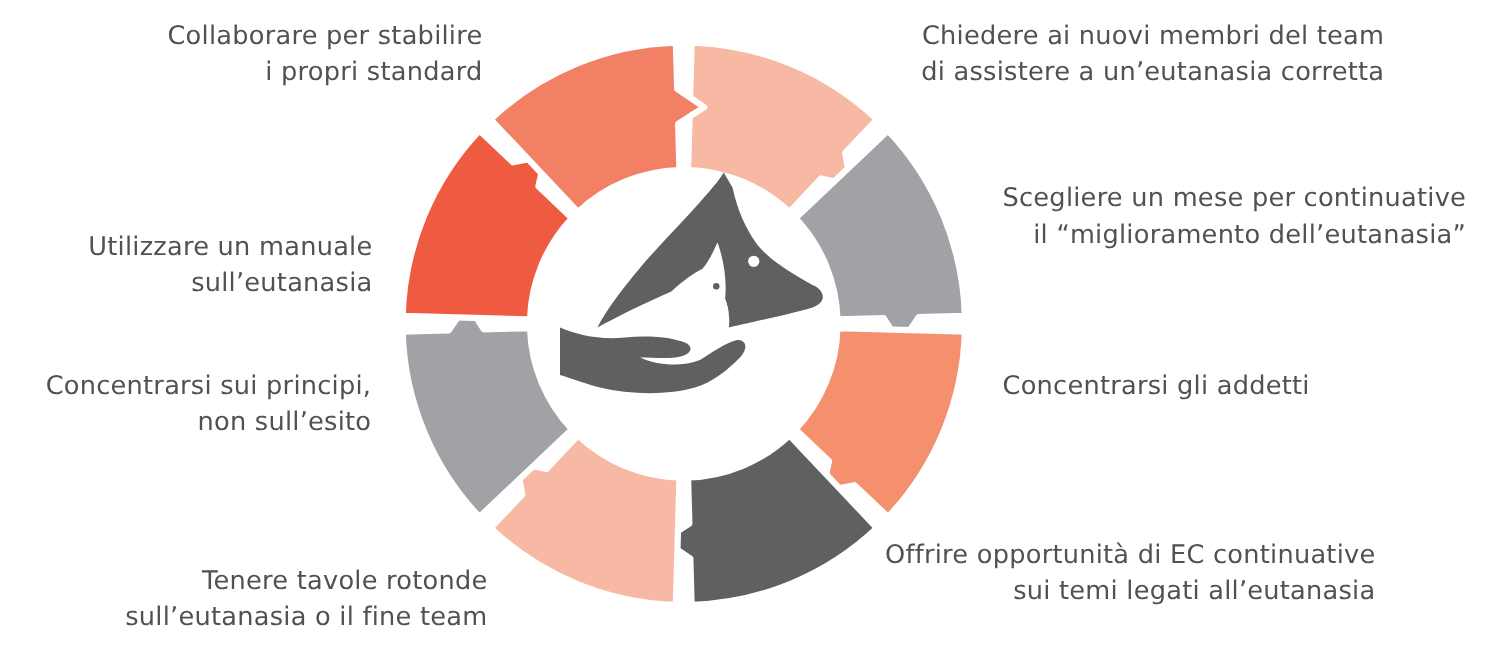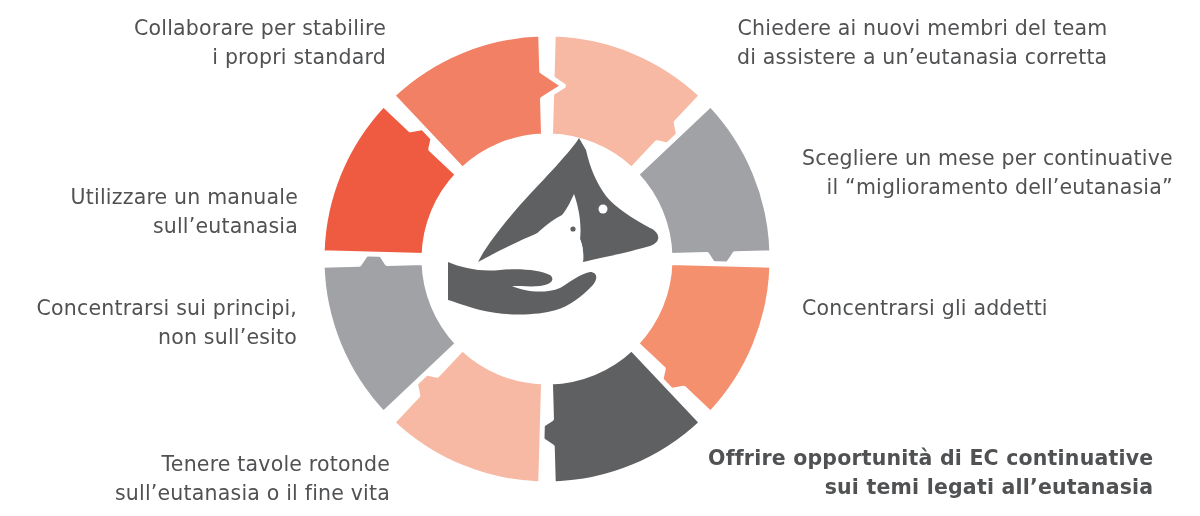--- a/index.html
+++ b/index.html
@@ -45,29 +45,29 @@
 <div class="lbl r" style="left:20px;top:144px;width:278px;margin-top:39px;">
   <span>Utilizzare un manuale</span>
   <span>sull’eutanasia</span>
 </div>
 <div class="lbl r" style="left:0px;top:294px;width:297px;">
   <span>Concentrarsi sui principi,</span>
   <span>non sull’esito</span>
 </div>
 <div class="lbl r" style="left:40px;top:440px;width:350px;margin-top:10px;">
   <span>Tenere tavole rotonde</span>
-  <span>sull’eutanasia o il fine vita</span>
+  <span>sull’eutanasia o il fine team</span>
 </div>
 <div class="lbl l" style="left:737px;top:14px;">
   <span>Chiedere ai nuovi membri del team</span>
   <span>di assistere a un’eutanasia corretta</span>
 </div>
 <div class="lbl l" style="left:802px;top:144px;">
   <span>Scegliere un mese per continuative</span>
   <span>il “miglioramento dell’eutanasia”</span>
 </div>
 <div class="lbl l" style="left:802px;top:294px;">
   <span>Concentrarsi gli addetti</span>
 </div>
-<div class="lbl l" style="left:708px;top:444px;font-weight:bold;">
+<div class="lbl l" style="left:708px;top:429px;">
   <span>Offrire opportunità di EC continuative</span>
   <span>sui temi legati all’eutanasia</span>
 </div>
 
 </body></html>

